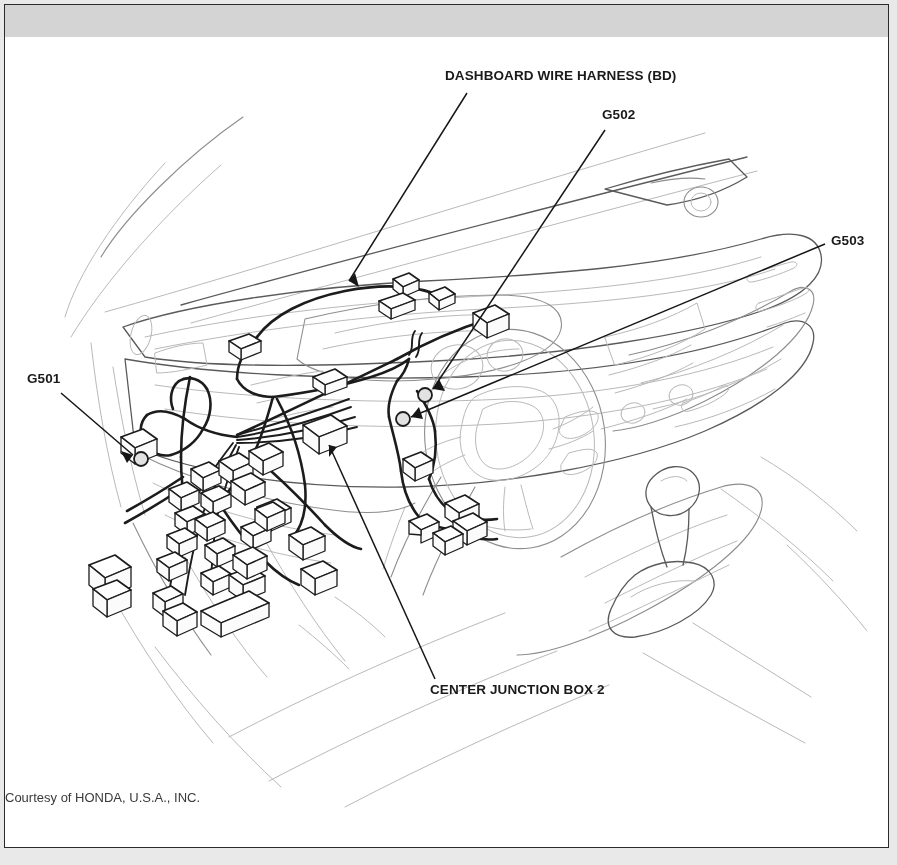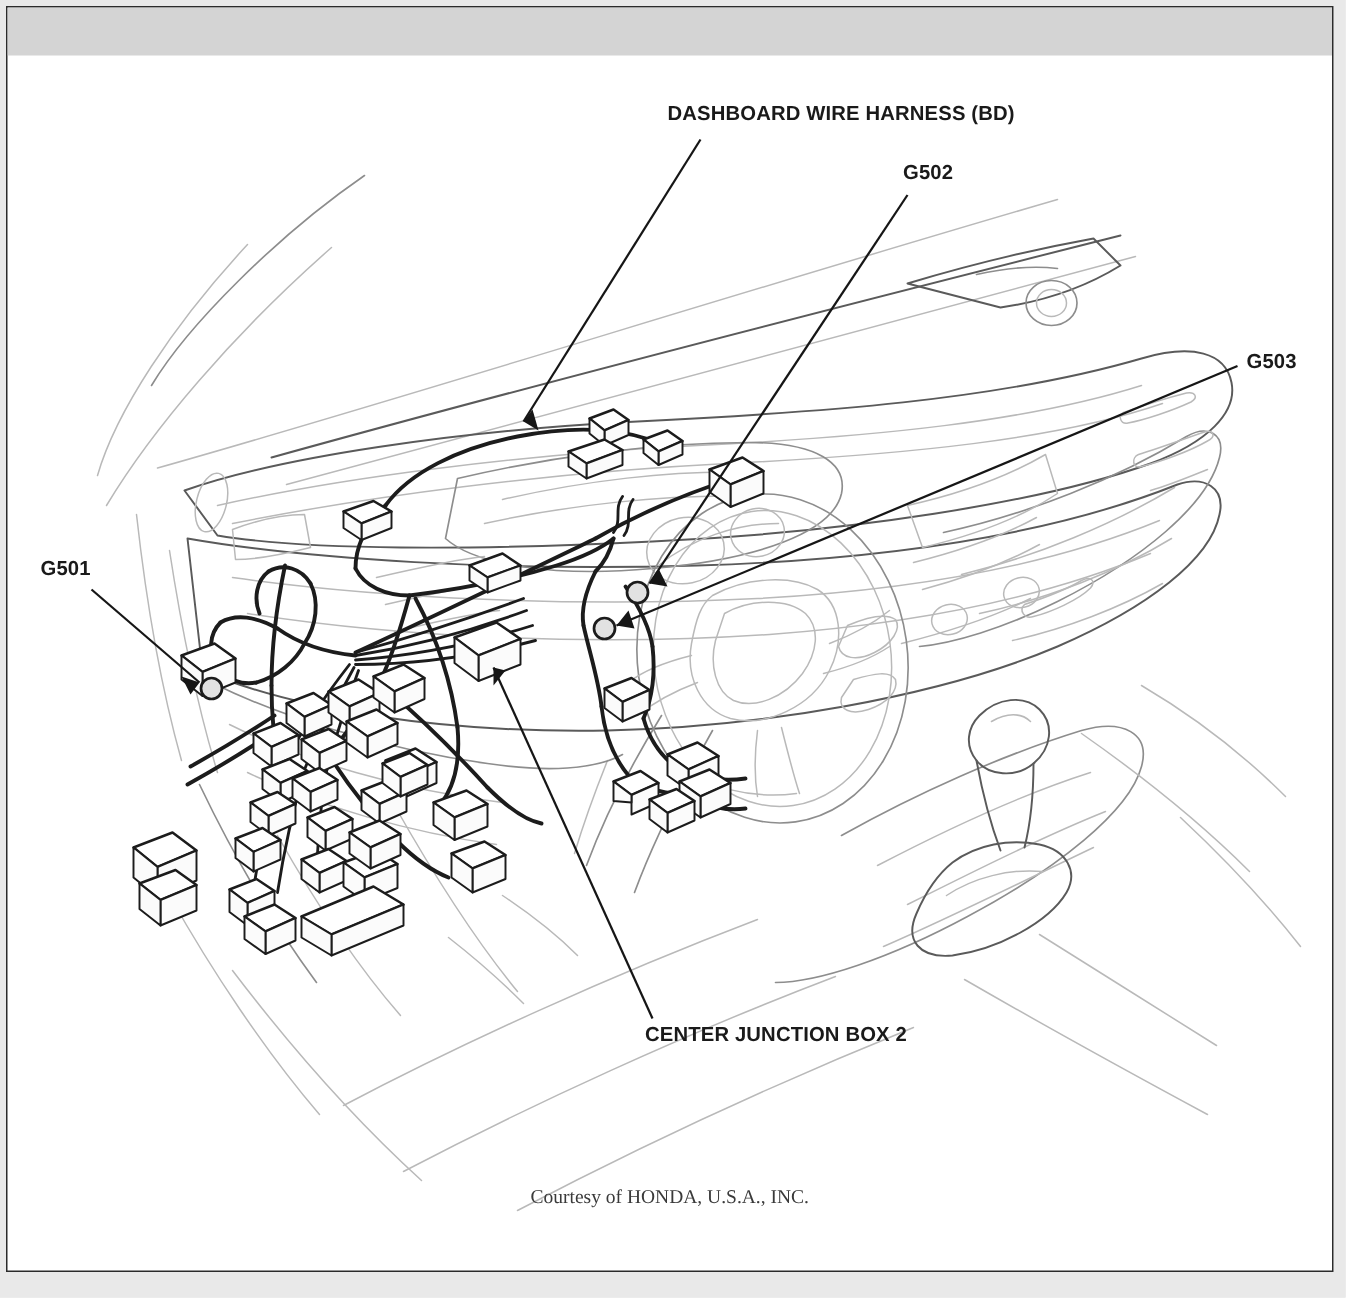--- a/index.html
+++ b/index.html
@@ -51,22 +51,21 @@
     font-weight: bold;
     font-size: 13.5px;
     fill: #1a1a1a;
     letter-spacing: 0.1px;
   }
   .footer-text {
     position: absolute;
     left: 0;
     top: 785px;
     width: 100%;
-    text-align: center;
-    font-family: Liberation Serif, serif;
+    font-family: Liberation Sans, sans-serif;
     font-size: 13px;
     color: #3a3a3a;
   }
   
   .ctx-faint { fill: none; stroke: #b9b9b9; stroke-width: 1; stroke-linecap: round; stroke-linejoin: round; }
   .ctx-mid   { fill: none; stroke: #8d8d8d; stroke-width: 1.1; stroke-linecap: round; stroke-linejoin: round; }
   .ctx-dark  { fill: none; stroke: #5a5a5a; stroke-width: 1.3; stroke-linecap: round; stroke-linejoin: round; }
   .wire      { fill: none; stroke: #1c1c1c; stroke-width: 2.6; stroke-linecap: round; stroke-linejoin: round; }
   .wire-thin { fill: none; stroke: #1c1c1c; stroke-width: 1.9; stroke-linecap: round; stroke-linejoin: round; }
   .conn      { fill: #ffffff; stroke: #1c1c1c; stroke-width: 1.7; stroke-linejoin: round; }

